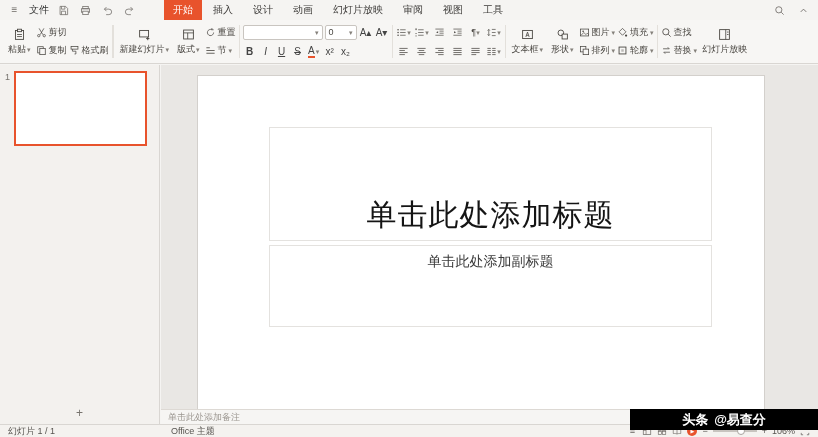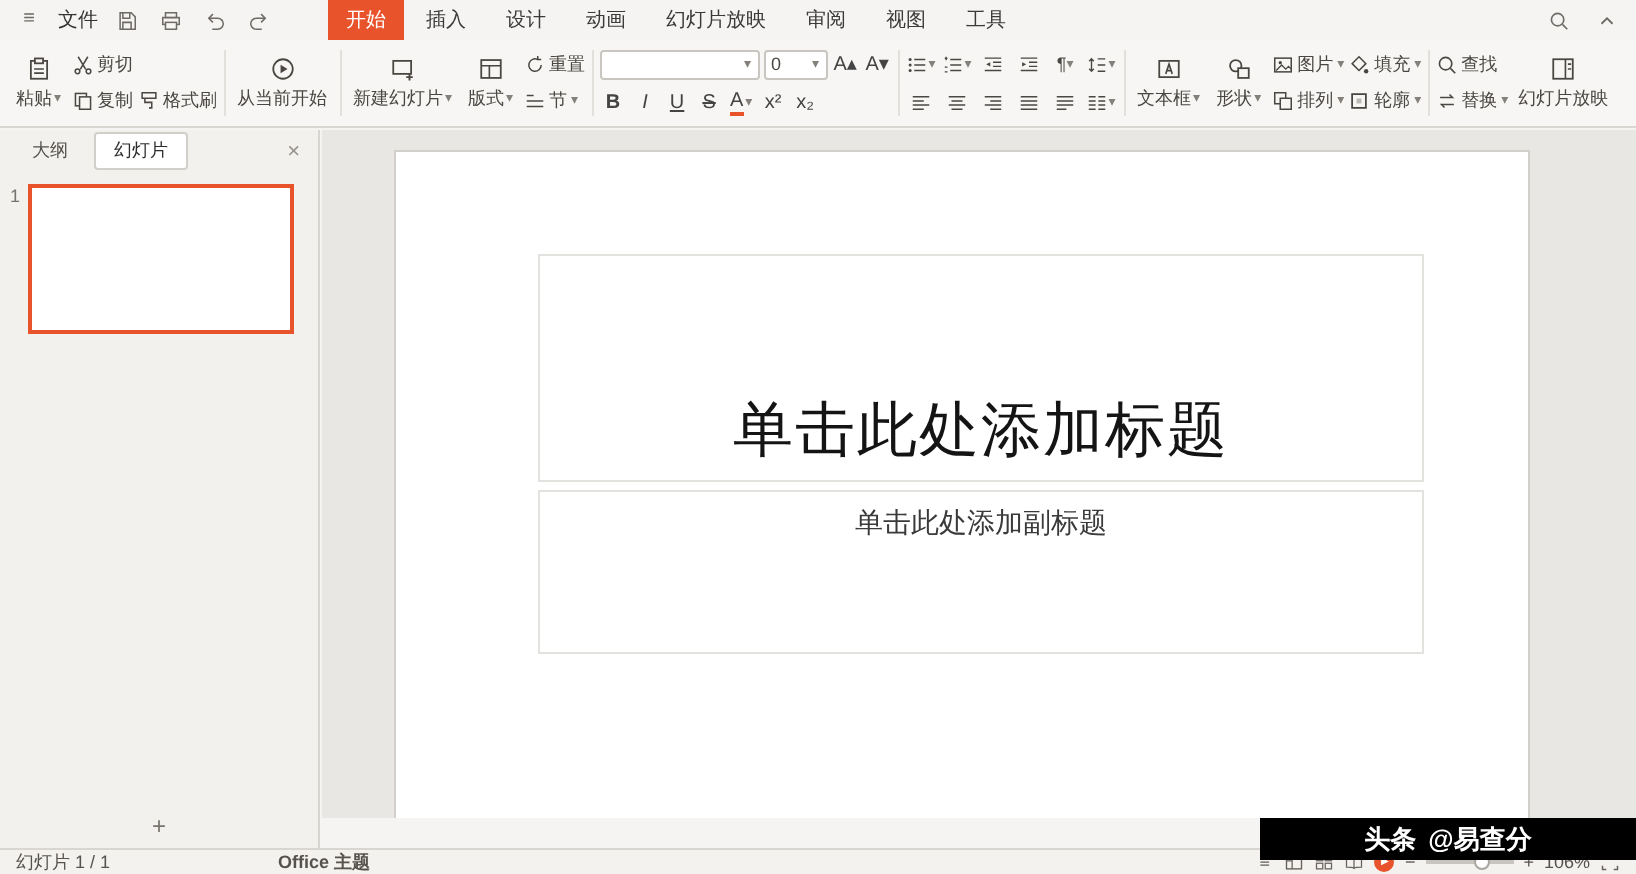--- a/index.html
+++ b/index.html
@@ -62,21 +62,21 @@
   .ph.subtitle { left:71px; top:169px; width:443px; height:82px; align-items:flex-start;
                  padding-top:7px; font-size:14px; color:#3a3a3a; }
 
   
   .notesbar { position:absolute; left:161px; right:0; top:409px; height:15px; background:#f6f5f3;
               border-top:1px solid #ddd9d4; display:flex; align-items:center; padding:0 7px;
               font-size:9px; color:#9b9690; }
   .statusbar { position:absolute; left:0; right:0; bottom:0; height:13px; background:#f4f2ef;
                border-top:1px solid #d9d6d2; display:flex; align-items:center; padding:0 8px;
                font-size:9px; color:#56534f; }
-  .sbtheme { margin-left:84px;font-weight:bold; }
+  .sbtheme { margin-left:116px; }
   .sbright { margin-left:auto; display:flex; align-items:center; gap:5px; }
   .sbic { width:10px; height:10px; color:#66625d; display:flex; align-items:center; justify-content:center; }
   .playdot { width:10px; height:10px; border-radius:50%; background:#e8532c; color:#fff;
              display:flex; align-items:center; justify-content:center; font-size:5px; }
   .slider { width:44px; height:2px; background:#c8c4bf; position:relative; }
   .handle { position:absolute; left:55%; top:-3px; width:8px; height:8px; background:#fefefe;
             border:1px solid #a9a5a0; border-radius:50%; }
 
   .watermark { position:absolute; right:0; top:409px; height:21px; width:188px; background:#000;
                color:#fff; display:flex; align-items:center; justify-content:center; gap:6px;
@@ -320,28 +320,20 @@
                 <use href="#i-brush"></use>
               </svg>
             <span>格式刷</span>
           </div>
         </div>
       </div>
     </div>
 
     <div class="rsep"></div>
 
-    <div class="rgroup">
-      <div class="bigbtn">
-        <svg class="ic">
-            <use href="#i-playc"></use>
-          </svg>
-        <span class="lbl">从当前开始</span>
-      </div>
-    </div>
 
     <div class="rsep"></div>
 
     <div class="rgroup">
       <div class="bigbtn">
         <svg class="ic">
             <use href="#i-newslide"></use>
           </svg>
         <span class="lbl">
             <span>新建幻灯片</span>
@@ -555,39 +547,37 @@
       <div class="bigbtn">
         <svg class="ic">
             <use href="#i-selpane"></use>
           </svg>
         <span class="lbl">幻灯片放映</span>
       </div>
     </div>
   </div>
 
   <div class="sidebar">
-    <div class="stabs">
-      <span class="stab">大纲</span>
-      <span class="stab active">幻灯片</span>
-      <span class="closex">×</span>
-    </div>
     <div class="thumbrow">
       <span class="thumbnum">1</span>
       <div class="thumb"></div>
     </div>
     <div class="addbtn">+</div>
   </div>
 
   <div class="canvas">
     <div class="slide">
       <div class="ph title">单击此处添加标题</div>
       <div class="ph subtitle">单击此处添加副标题</div>
     </div>
   </div>
 
+  <div class="notesbar">
+    <span>单击此处添加备注</span>
+  </div>
 
   <div class="statusbar">
     <span>幻灯片 1 / 1</span>
     <span class="sbtheme">Office 主题</span>
     <div class="sbright">
       <span class="sbic glyph">≡</span>
       <span class="sbic">
           <svg class="ic10">
             <use href="#i-vnormal"></use>
           </svg>

